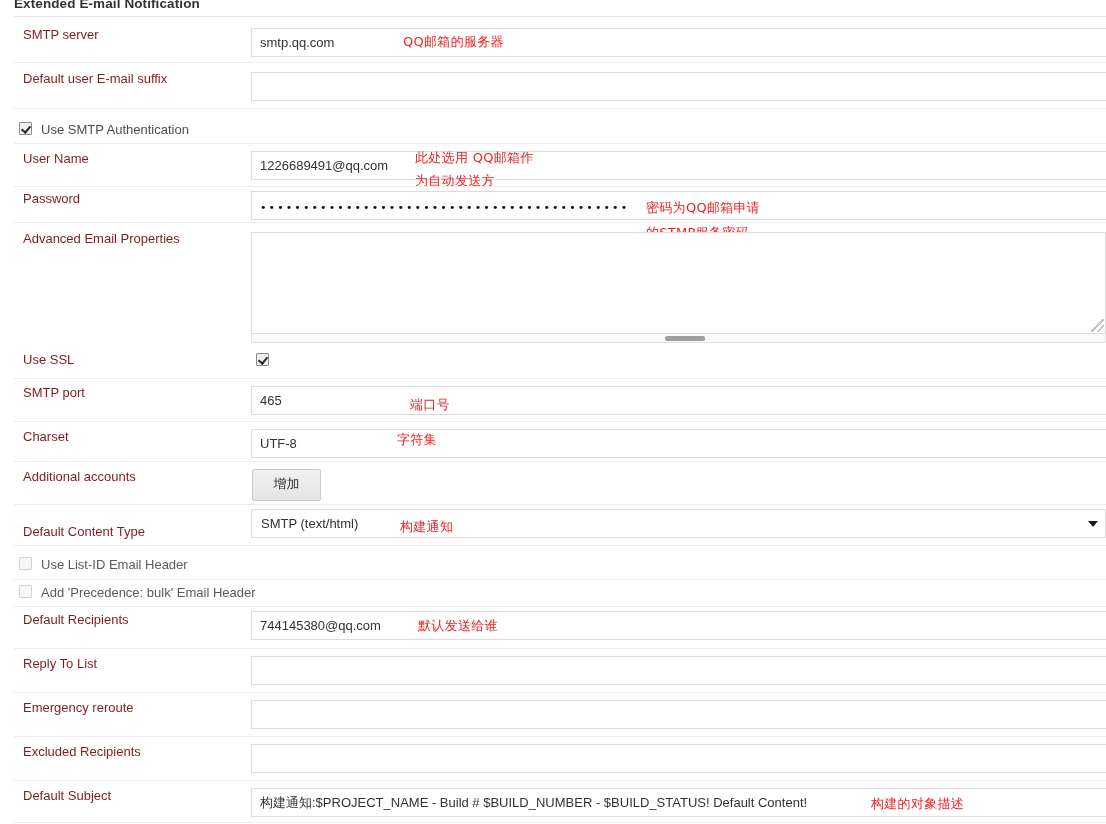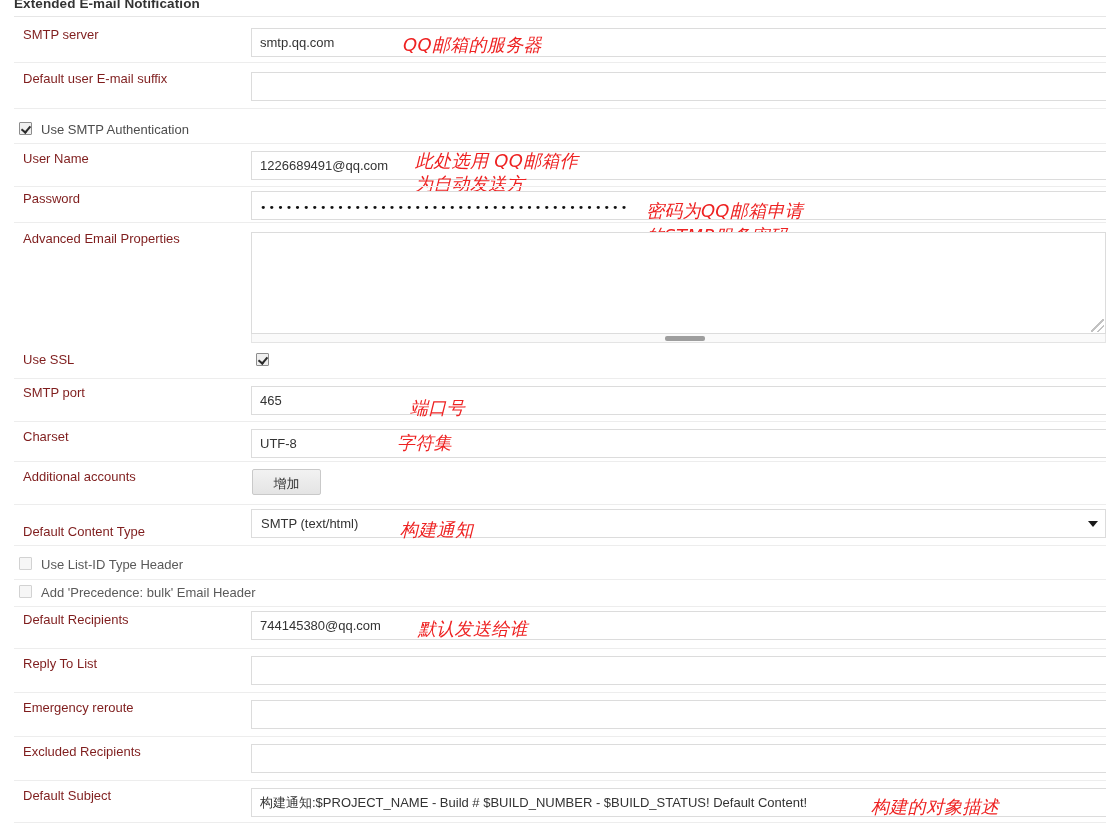--- a/index.html
+++ b/index.html
@@ -68,25 +68,24 @@
     left: 14px;
     width: 1092px;
     height: 1px;
     background: #ededed;
   }
 
   
   .anno {
     position: absolute;
     color: #ee2222;
-    font-size: 18px;
+    font-size: 13px;
     font-family: "DejaVu Sans", "Liberation Sans", sans-serif;
     white-space: nowrap;
     letter-spacing: 0.3px;
-    font-style: italic;
   }
 
   
   .cbrow { position: absolute; }
   .cbox {
     position: absolute;
     width: 13px;
     height: 13px;
     box-sizing: border-box;
     border: 1px solid #b5b5b5;
@@ -176,21 +175,21 @@
     overflow: hidden;
     width: 370px;
   }
 
   
   .btn {
     position: absolute;
     left: 252px;
     top: 469px;
     width: 69px;
-    height: 26px;
+    height: 32px;
     box-sizing: border-box;
     background: linear-gradient(to bottom, #f2f2f2 0%, #e4e4e4 100%);
     border: 1px solid #c9c9c9;
     border-radius: 2px;
     color: #333333;
     font-size: 13px;
     font-family: "DejaVu Sans", "Liberation Sans", sans-serif;
     line-height: 27px;
     text-align: center;
     cursor: pointer;
@@ -287,21 +286,21 @@
 <div class="label" style="top:524px;">Default Content Type</div>
 <div class="select-box">
   <span>SMTP (text/html)</span>
   <span class="select-arrow"></span>
 </div>
 <div class="anno" style="left:400px; top:518px;">构建通知</div>
 <div class="rowline" style="top:545px;"></div>
 
 <div class="cbrow">
   <div class="cbox disabled" style="left:19px; top:557px;"></div>
-  <div class="cblabel dim" style="left:41px; top:557px;">Use List-ID Type Header</div>
+  <div class="cblabel dim" style="left:41px; top:557px;">Use List-ID Email Header</div>
 </div>
 <div class="rowline" style="top:579px;"></div>
 
 <div class="cbrow">
   <div class="cbox disabled" style="left:19px; top:585px;"></div>
   <div class="cblabel dim" style="left:41px; top:585px;">Add 'Precedence: bulk' Email Header</div>
 </div>
 <div class="rowline" style="top:606px;"></div>
 
 <div class="label" style="top:612px;">Default Recipients</div>

